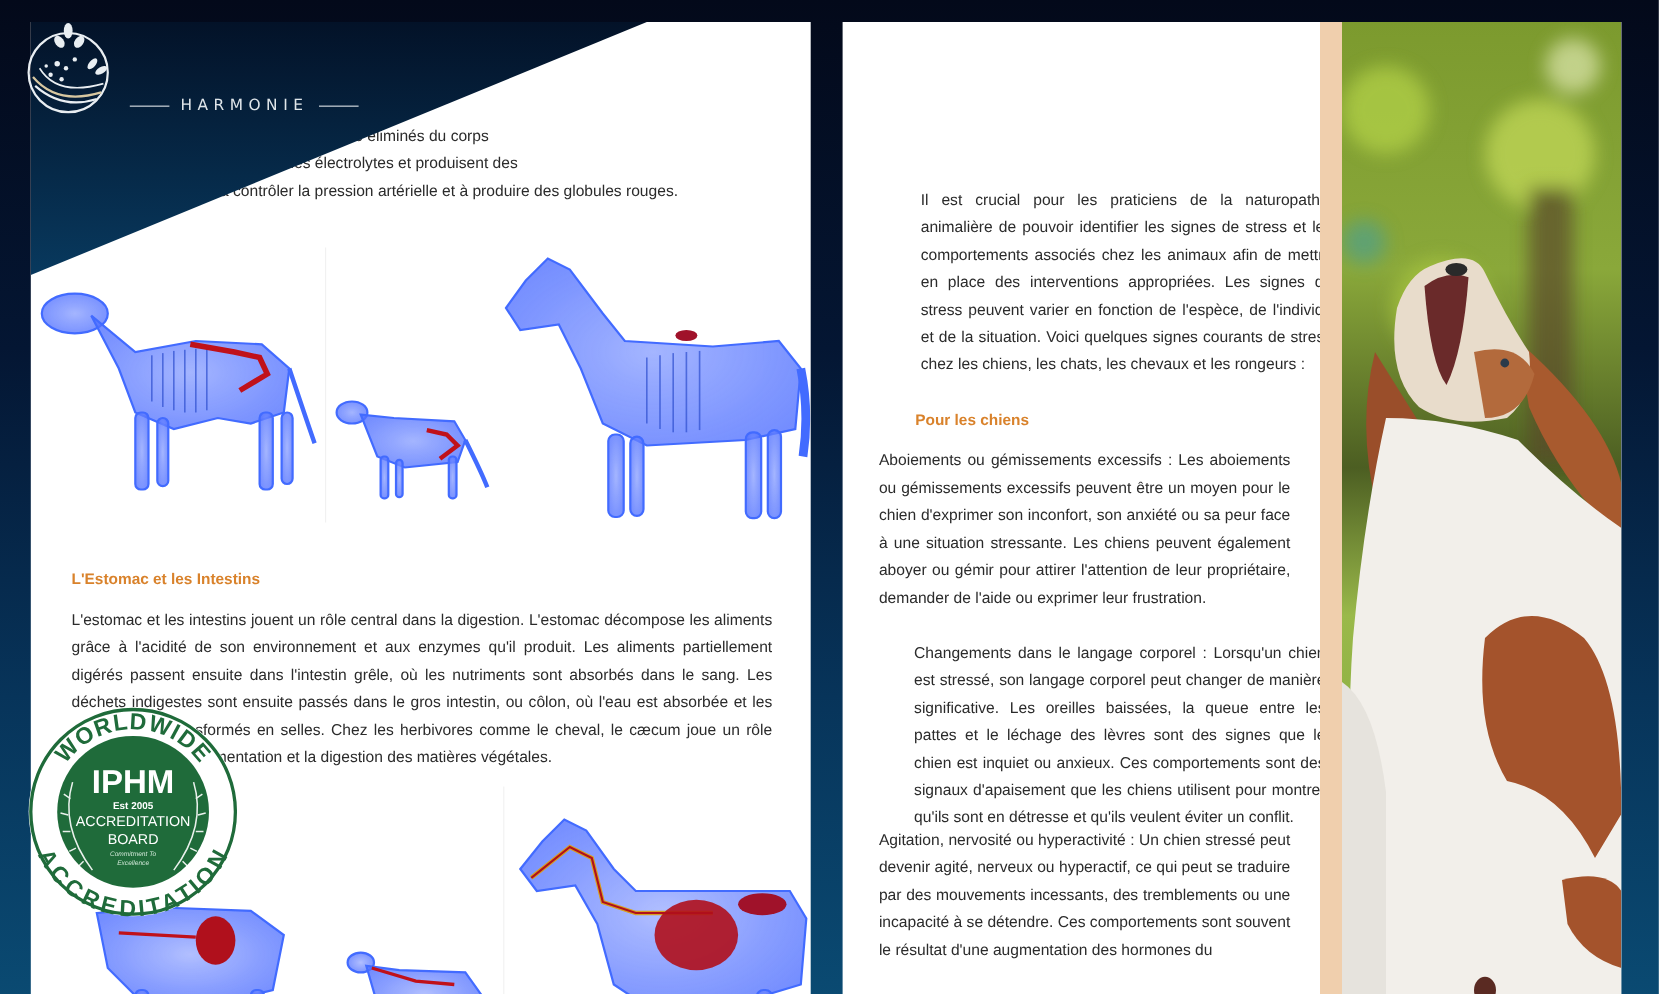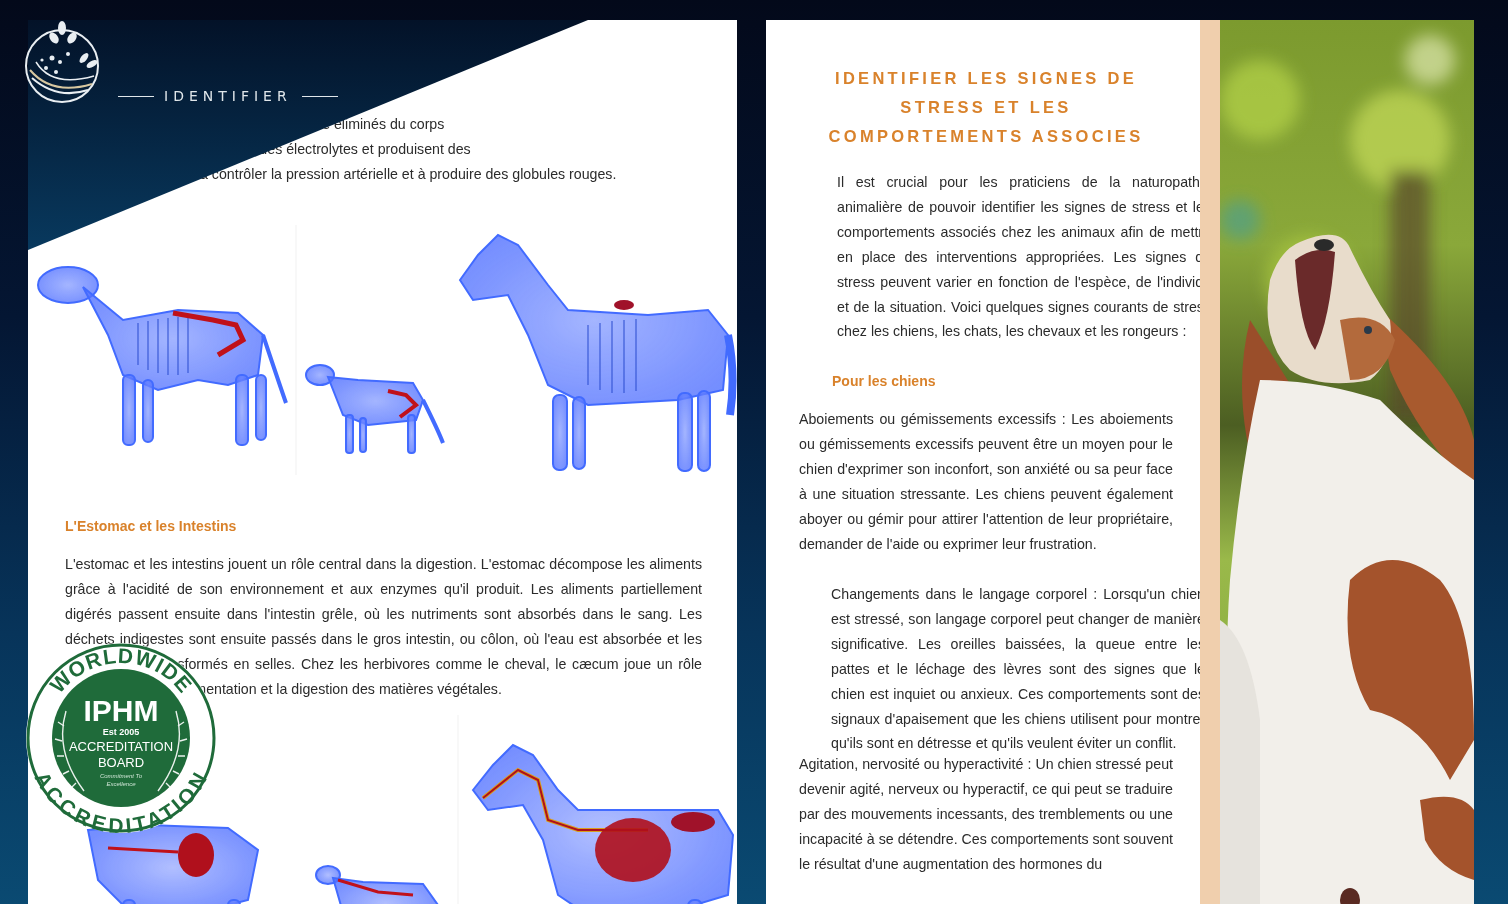--- a/index.html
+++ b/index.html
@@ -220,21 +220,21 @@
     <ellipse cx="70" cy="46" rx="3" ry="6" fill="#e9eef2" transform="rotate(60 70 46)"></ellipse>
     <circle cx="30" cy="40" r="2.5" fill="#e9eef2"></circle>
       <circle cx="38" cy="44" r="2" fill="#e9eef2"></circle>
     <circle cx="24" cy="50" r="2" fill="#e9eef2"></circle>
       <circle cx="46" cy="36" r="2" fill="#e9eef2"></circle>
     <circle cx="34" cy="54" r="2" fill="#e9eef2"></circle>
       <circle cx="20" cy="42" r="1.6" fill="#e9eef2"></circle>
   </svg>
   <div id="logo-sub-wrap">
     <span class="logo-line"></span>
-    <span id="logo-sub">IDENTIFIER</span>
+    <span id="logo-sub">HARMONIE</span>
     <span class="logo-line"></span>
   </div>
 </div>
 
 <svg id="badge" width="194" height="194" viewBox="0 0 194 194">
   <defs>
     <path id="arcTop" d="M22,97 A75,75 0 0,1 172,97"></path>
     <path id="arcBot" d="M18,97 A79,79 0 0,0 176,97"></path>
   </defs>
   <circle cx="97" cy="97" r="95" fill="#ffffff"></circle>
@@ -254,21 +254,20 @@
   </g>
   <text x="97" y="80" text-anchor="middle" font-family="Liberation Sans, sans-serif" font-weight="bold" font-size="30" fill="#ffffff">IPHM</text>
   <text x="97" y="94" text-anchor="middle" font-family="Liberation Sans, sans-serif" font-weight="bold" font-size="9" fill="#ffffff">Est 2005</text>
   <text x="97" y="110" text-anchor="middle" font-family="Liberation Sans, sans-serif" font-size="13" fill="#ffffff">ACCREDITATION</text>
   <text x="97" y="126" text-anchor="middle" font-family="Liberation Sans, sans-serif" font-size="13" fill="#ffffff">BOARD</text>
   <text x="97" y="137" text-anchor="middle" font-family="Liberation Sans, sans-serif" font-style="italic" font-size="6" fill="#cfe6d6">Commitment To</text>
   <text x="97" y="145" text-anchor="middle" font-family="Liberation Sans, sans-serif" font-style="italic" font-size="6" fill="#cfe6d6">Excellence</text>
 </svg>
 
 <div class="page" id="page-right">
-  <div id="right-title">IDENTIFIER LES SIGNES DE STRESS ET LES COMPORTEMENTS ASSOCIES</div>
   <div class="body-text" id="right-intro">Il est crucial pour les praticiens de la naturopathie animalière de pouvoir identifier les signes de stress et les comportements associés chez les animaux afin de mettre en place des interventions appropriées. Les signes de stress peuvent varier en fonction de l'espèce, de l'individu et de la situation. Voici quelques signes courants de stress chez les chiens, les chats, les chevaux et les rongeurs :</div>
   <div id="right-chiens-title">Pour les chiens</div>
   <div class="body-text right-p" id="right-p1">Aboiements ou gémissements excessifs : Les aboiements ou gémissements excessifs peuvent être un moyen pour le chien d'exprimer son inconfort, son anxiété ou sa peur face à une situation stressante. Les chiens peuvent également aboyer ou gémir pour attirer l'attention de leur propriétaire, demander de l'aide ou exprimer leur frustration.</div>
   <div class="body-text right-p" id="right-p2">Changements dans le langage corporel : Lorsqu'un chien est stressé, son langage corporel peut changer de manière significative. Les oreilles baissées, la queue entre les pattes et le léchage des lèvres sont des signes que le chien est inquiet ou anxieux. Ces comportements sont des signaux d'apaisement que les chiens utilisent pour montrer qu'ils sont en détresse et qu'ils veulent éviter un conflit.</div>
   <div class="body-text right-p" id="right-p3">Agitation, nervosité ou hyperactivité : Un chien stressé peut devenir agité, nerveux ou hyperactif, ce qui peut se traduire par des mouvements incessants, des tremblements ou une incapacité à se détendre. Ces comportements sont souvent le résultat d'une augmentation des hormones du</div>
 
   <div id="peach-strip"></div>
 
   <div id="dog-photo">
     <svg width="254" height="900" viewBox="0 0 254 900">

